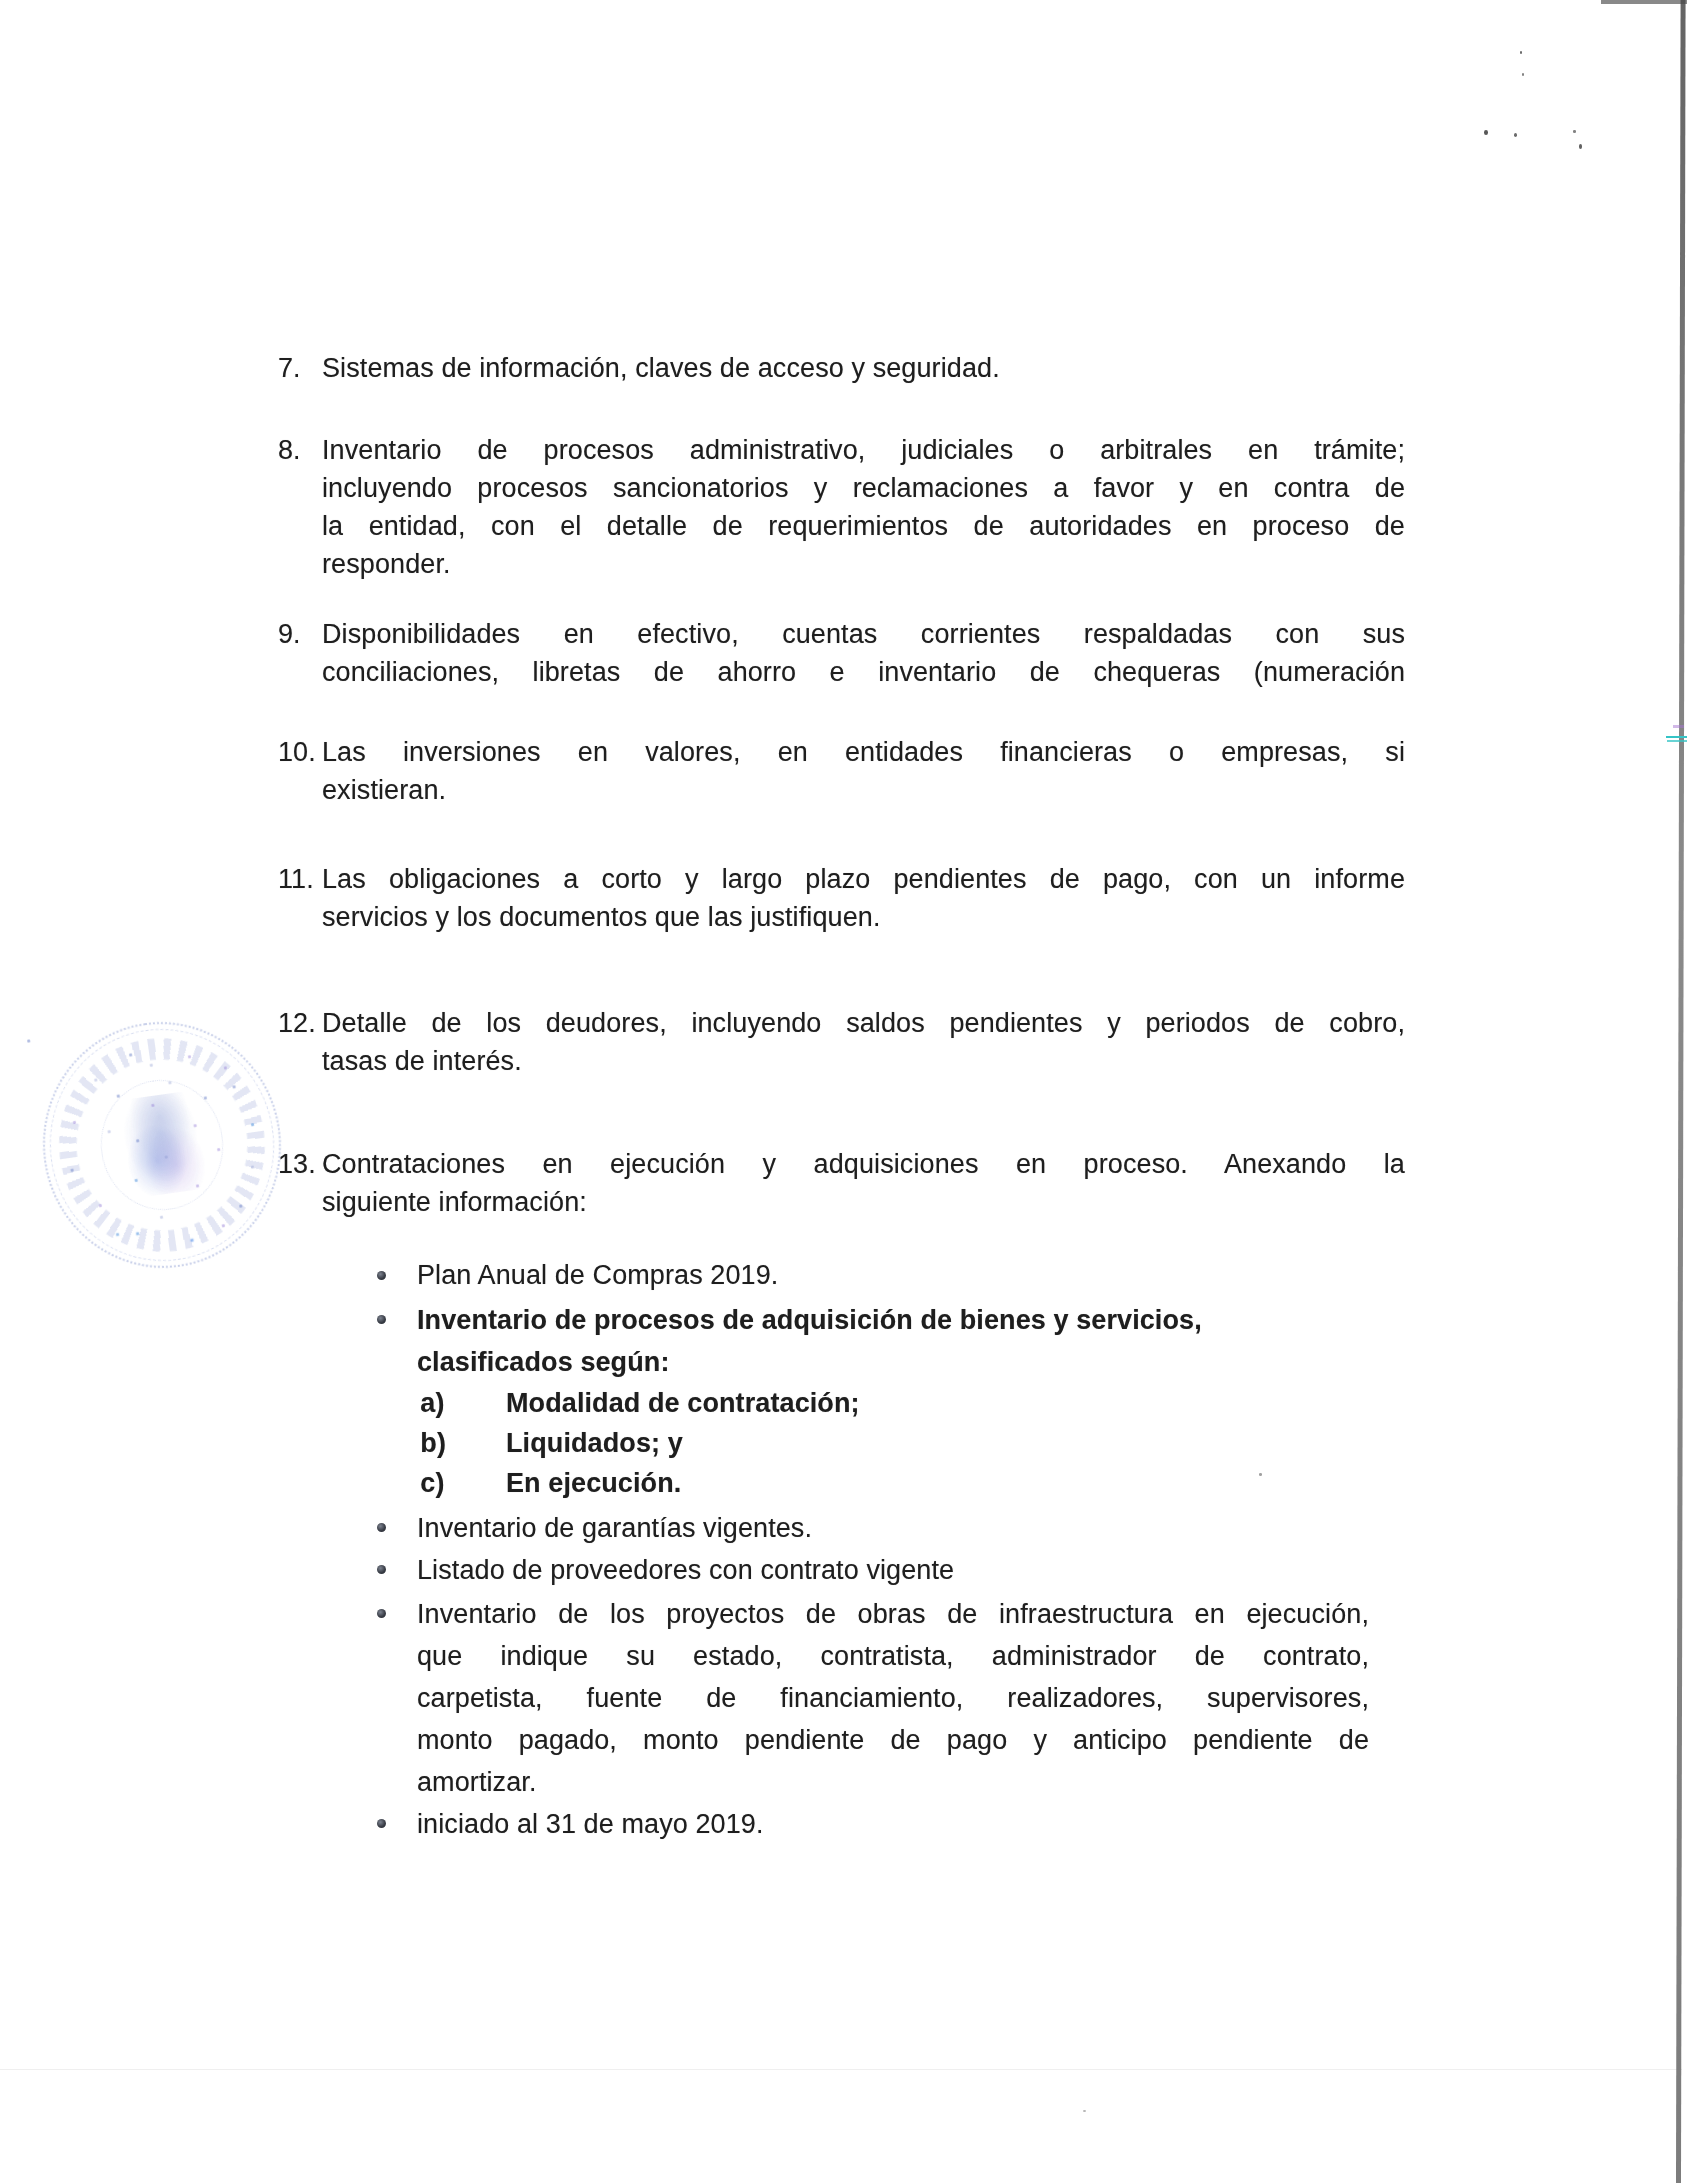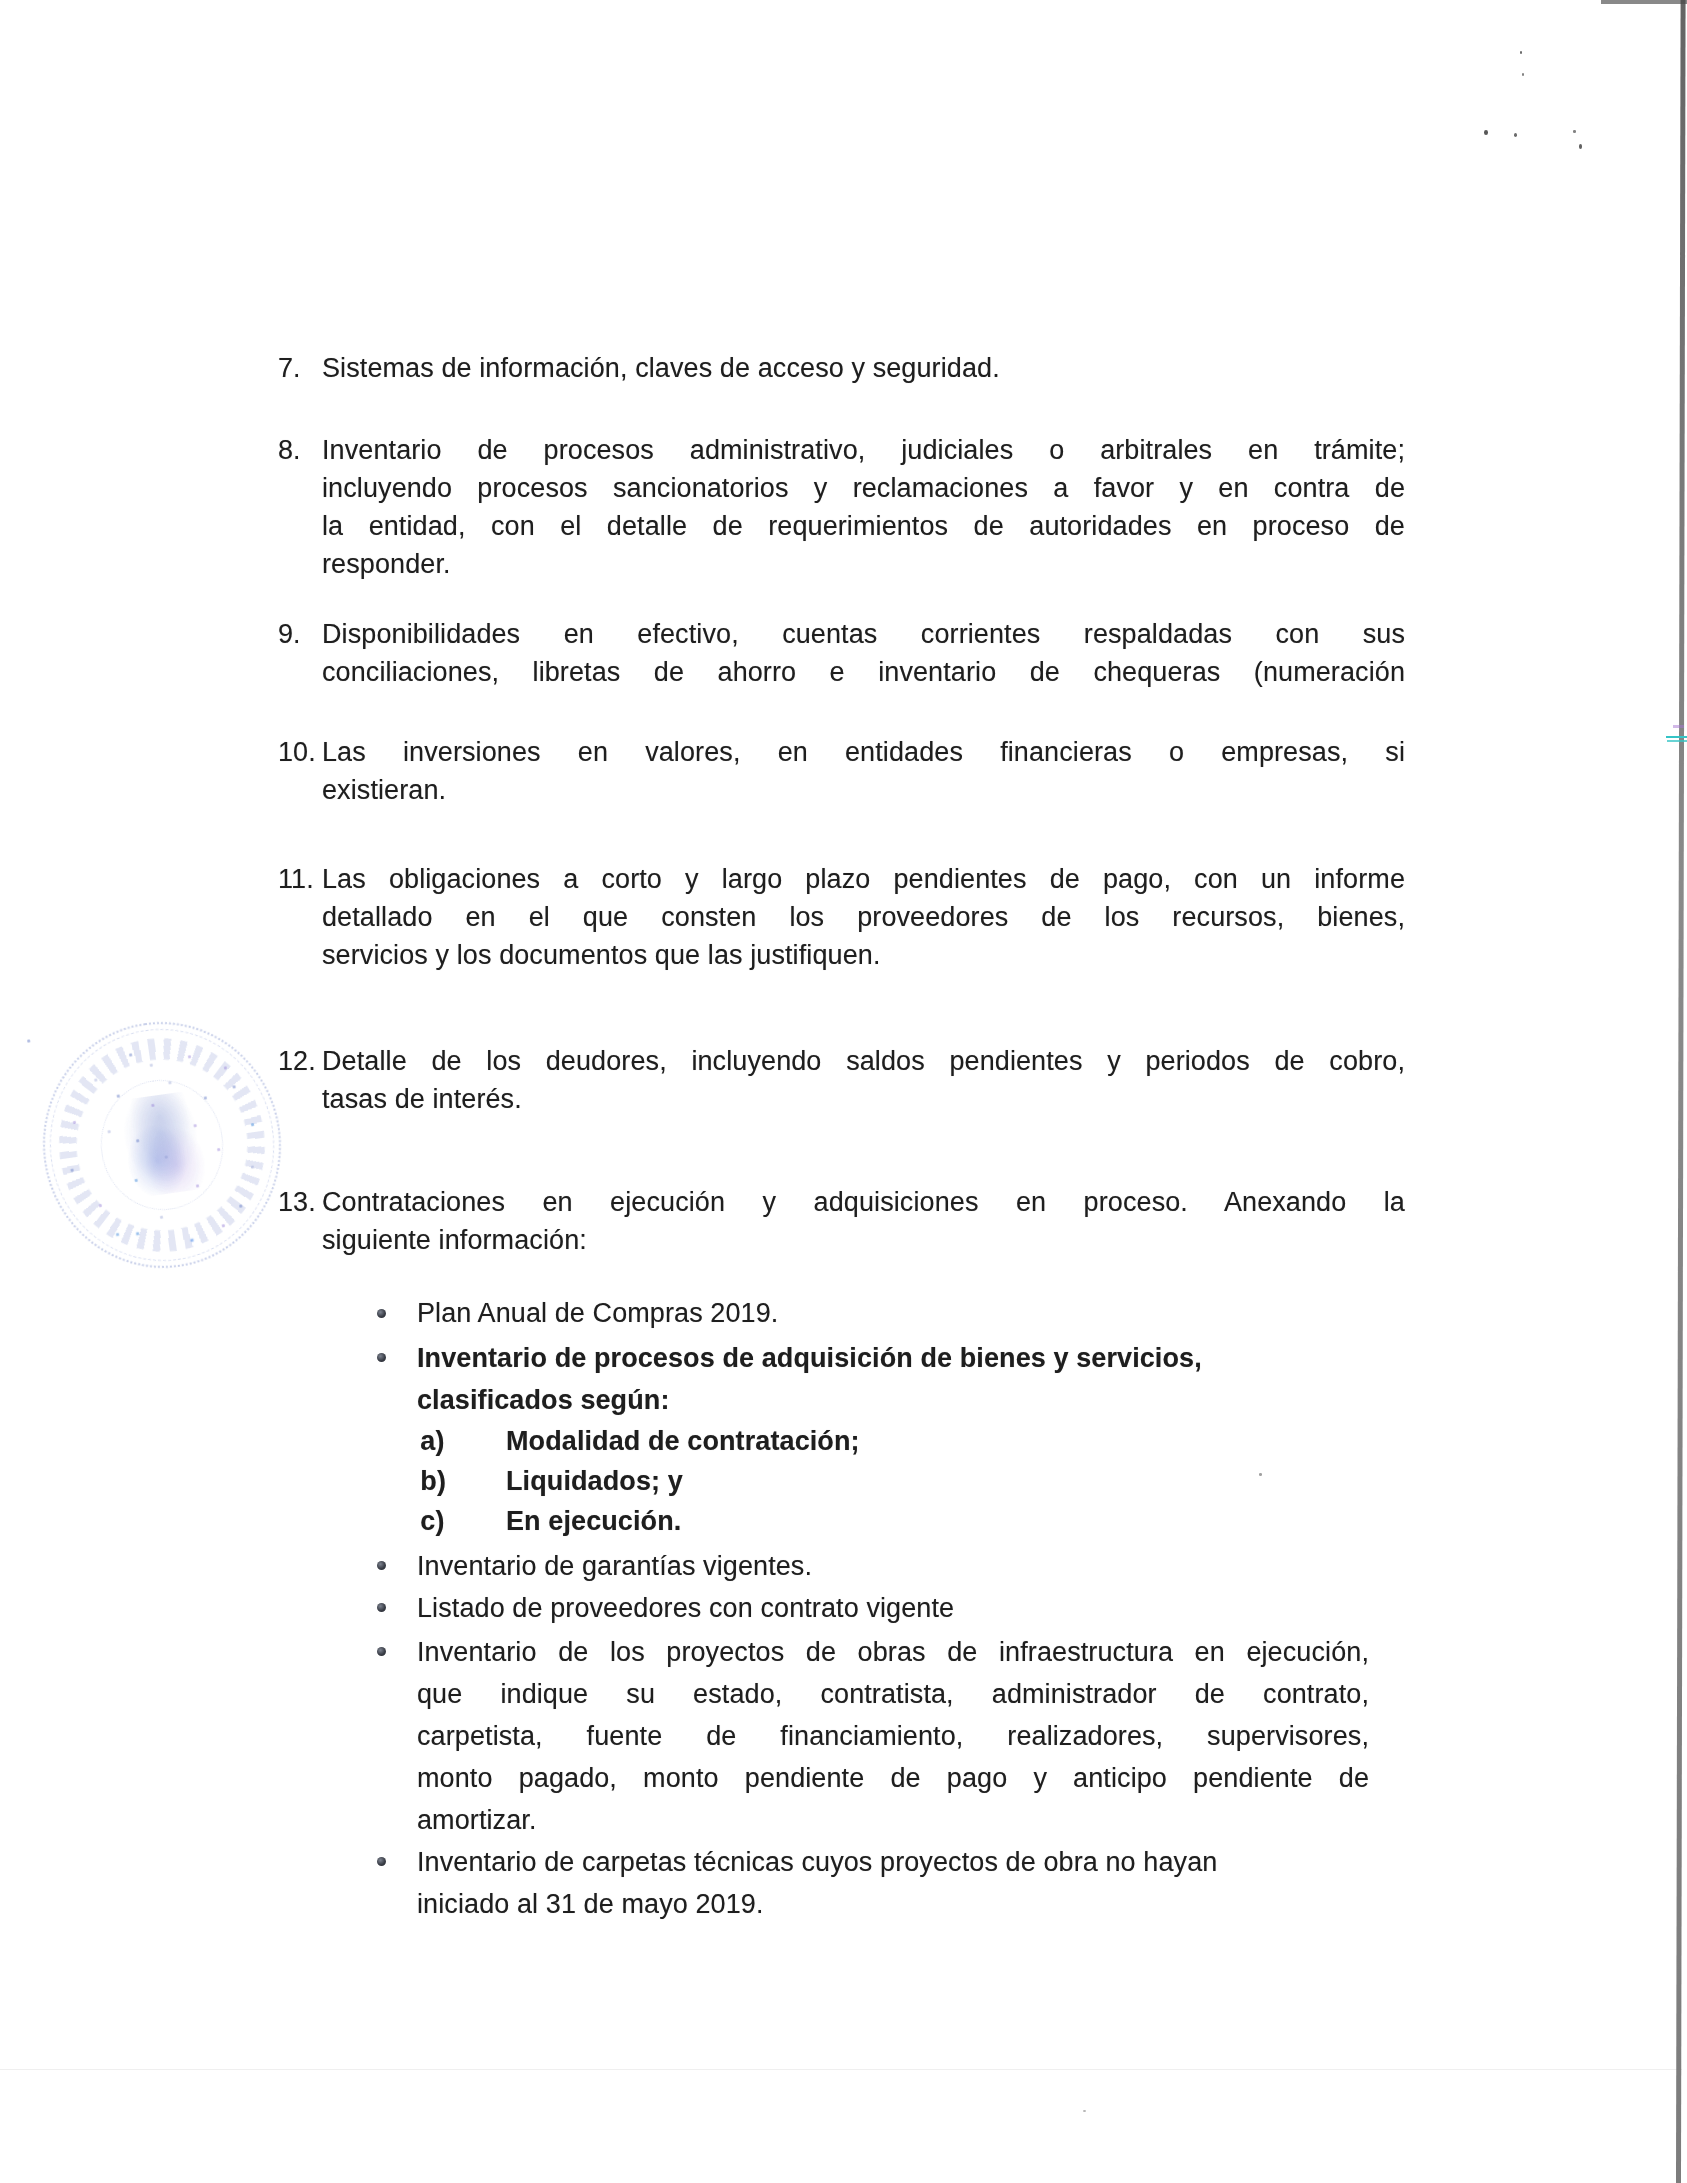--- a/index.html
+++ b/index.html
@@ -145,21 +145,20 @@
           <span class="item-number">10.</span>
           <div class="item-body">
             <div class="line jline">Las inversiones en valores, en entidades financieras o empresas, si</div>
             <div class="line">existieran.</div>
           </div>
         </div>
         <div class="num-item">
           <span class="item-number">11.</span>
           <div class="item-body">
             <div class="line jline">Las obligaciones a corto y largo plazo pendientes de pago, con un informe</div>
-            <div class="line jline">detallado en el que consten los proveedores de los recursos, bienes,</div>
             <div class="line">servicios y los documentos que las justifiquen.</div>
           </div>
         </div>
         <div class="num-item">
           <span class="item-number">12.</span>
           <div class="item-body">
             <div class="line jline">Detalle de los deudores, incluyendo saldos pendientes y periodos de cobro,</div>
             <div class="line">tasas de interés.</div>
           </div>
         </div>
@@ -206,21 +205,20 @@
             <div class="line jline">Inventario de los proyectos de obras de infraestructura en ejecución,</div>
             <div class="line jline">que indique su estado, contratista, administrador de contrato,</div>
             <div class="line jline">carpetista, fuente de financiamiento, realizadores, supervisores,</div>
             <div class="line jline">monto pagado, monto pendiente de pago y anticipo pendiente de</div>
             <div class="line">amortizar.</div>
           </div>
         </div>
         <div class="bullet-row">
           <span class="bullet-dot"></span>
           <div class="item-body">
-            <div class="line">Inventario de carpetas técnicas cuyos proyectos de obra no hayan</div>
             <div class="line">iniciado al 31 de mayo 2019.</div>
           </div>
         </div>
       </div>
   </div>
 
   <div class="edge-line"></div>
   <div class="corner-strip"></div>
   <div class="purple-tick"></div>
   <div class="teal-tick-1"></div>

